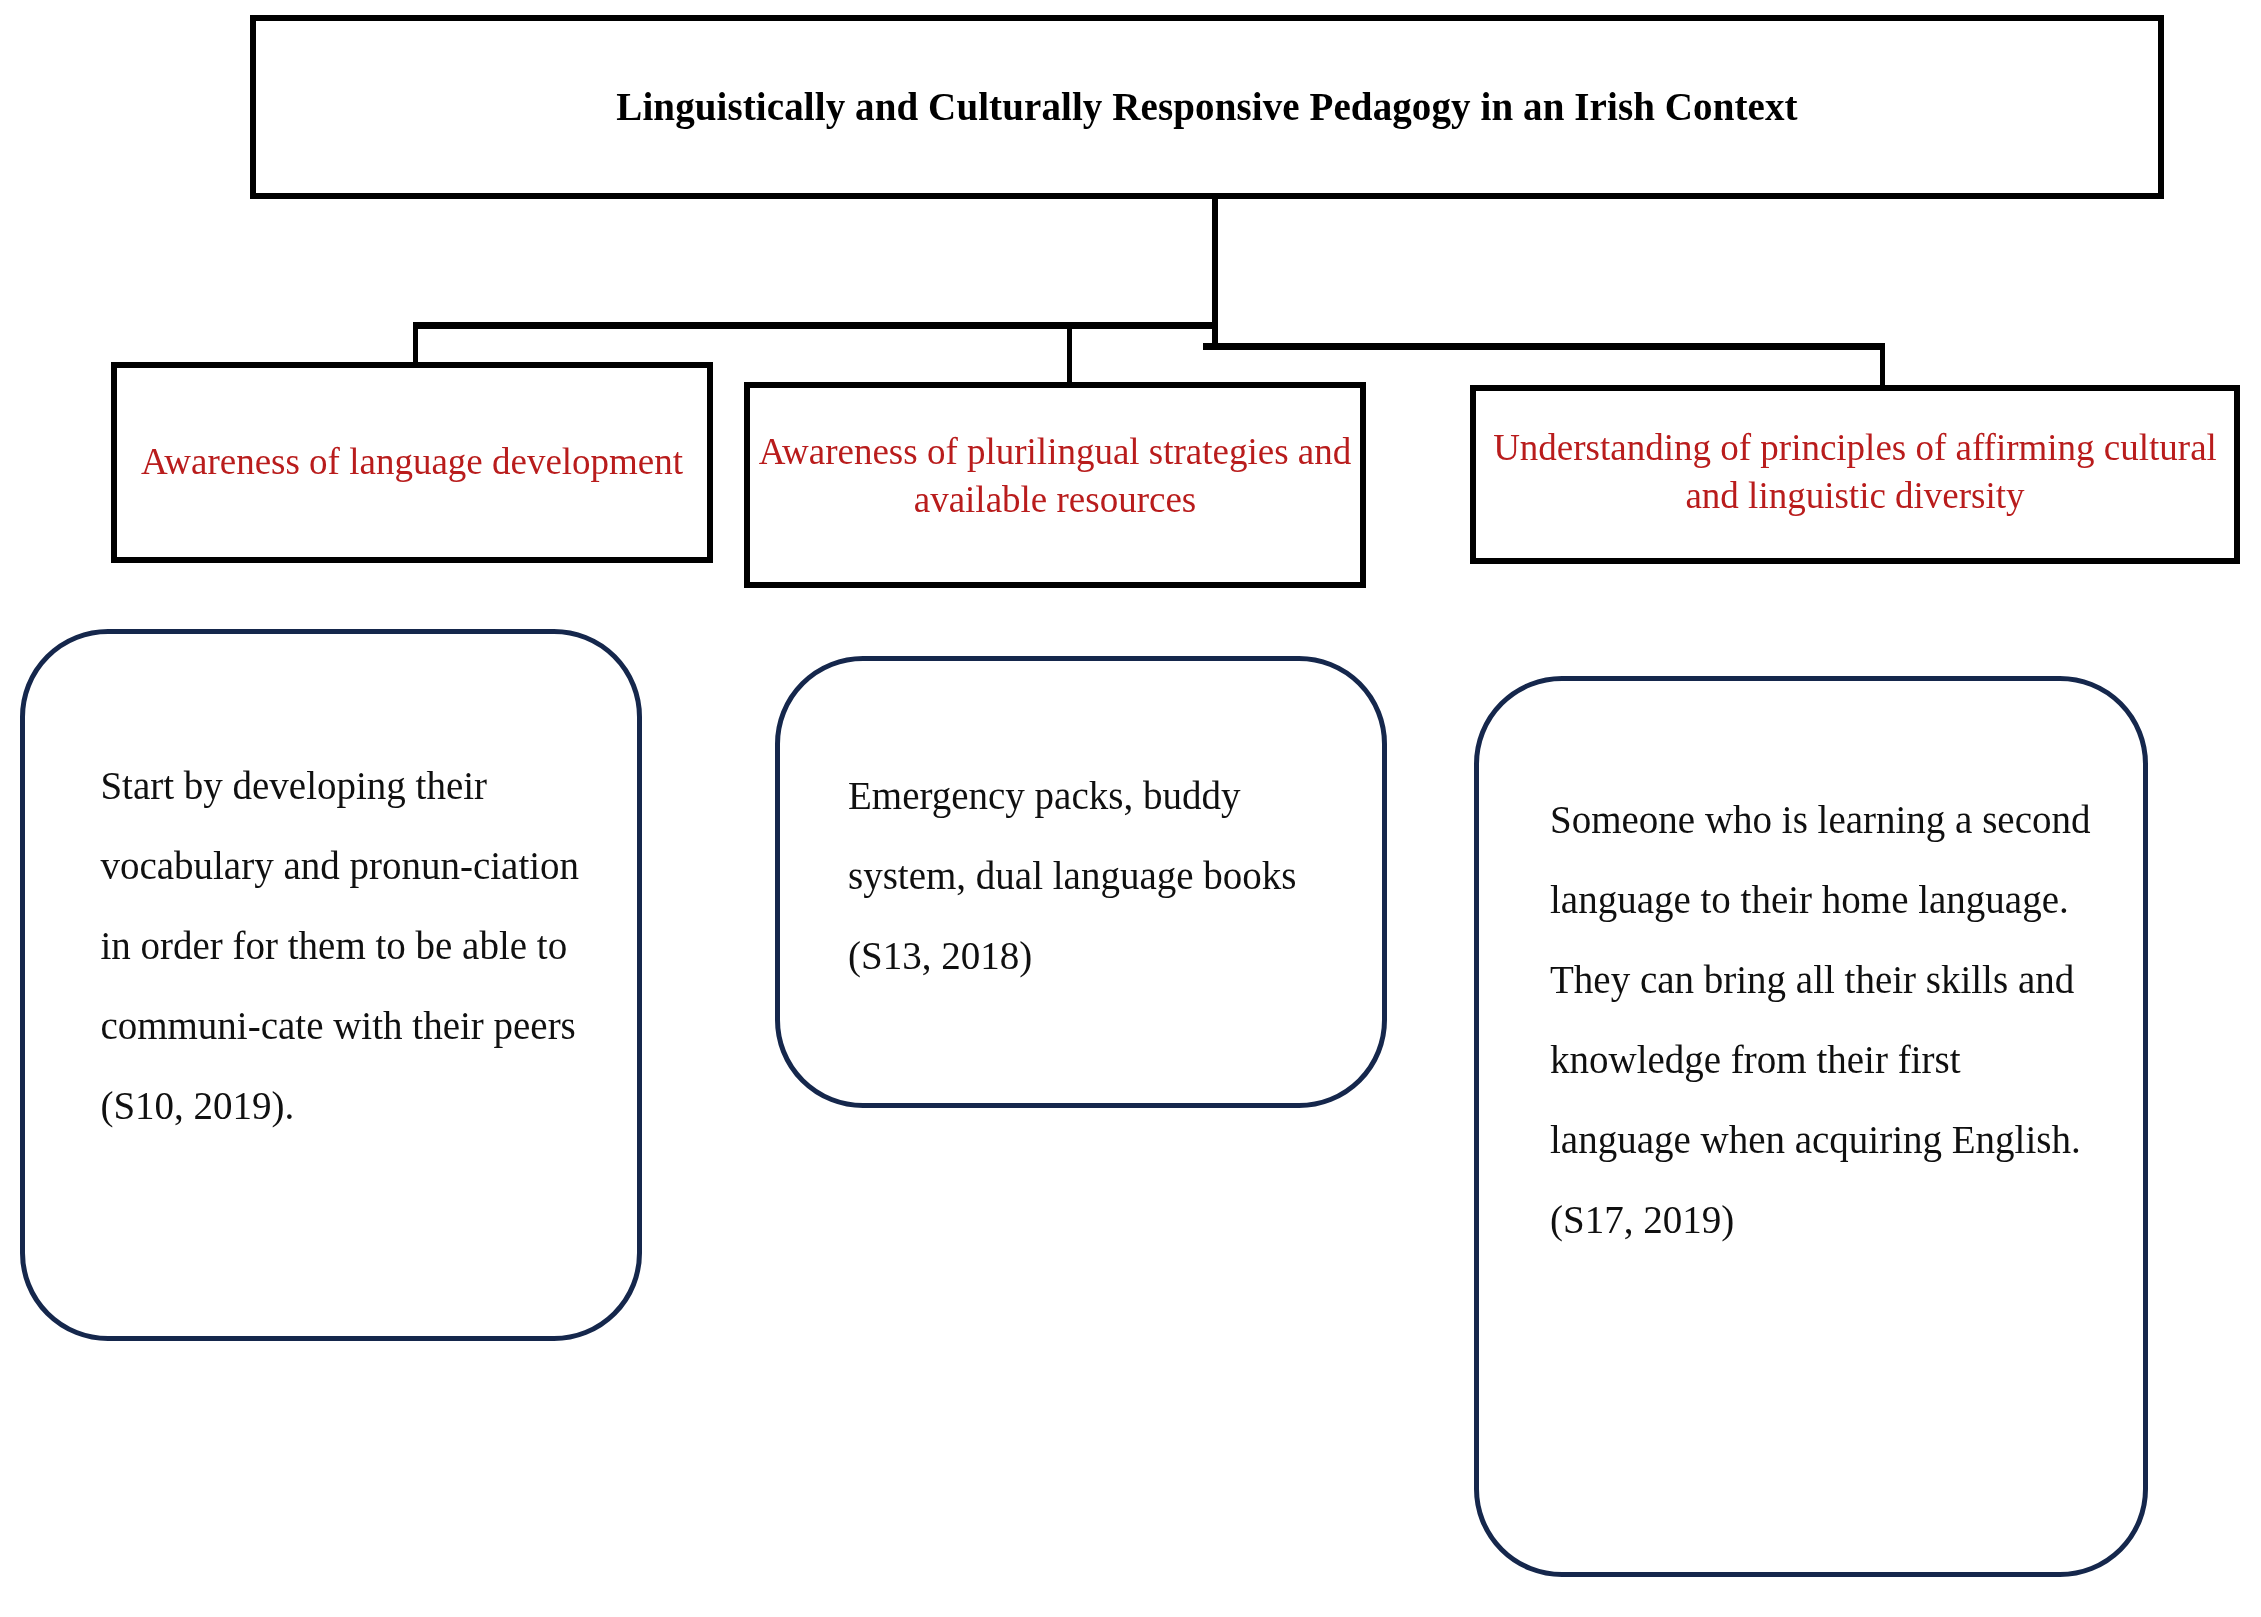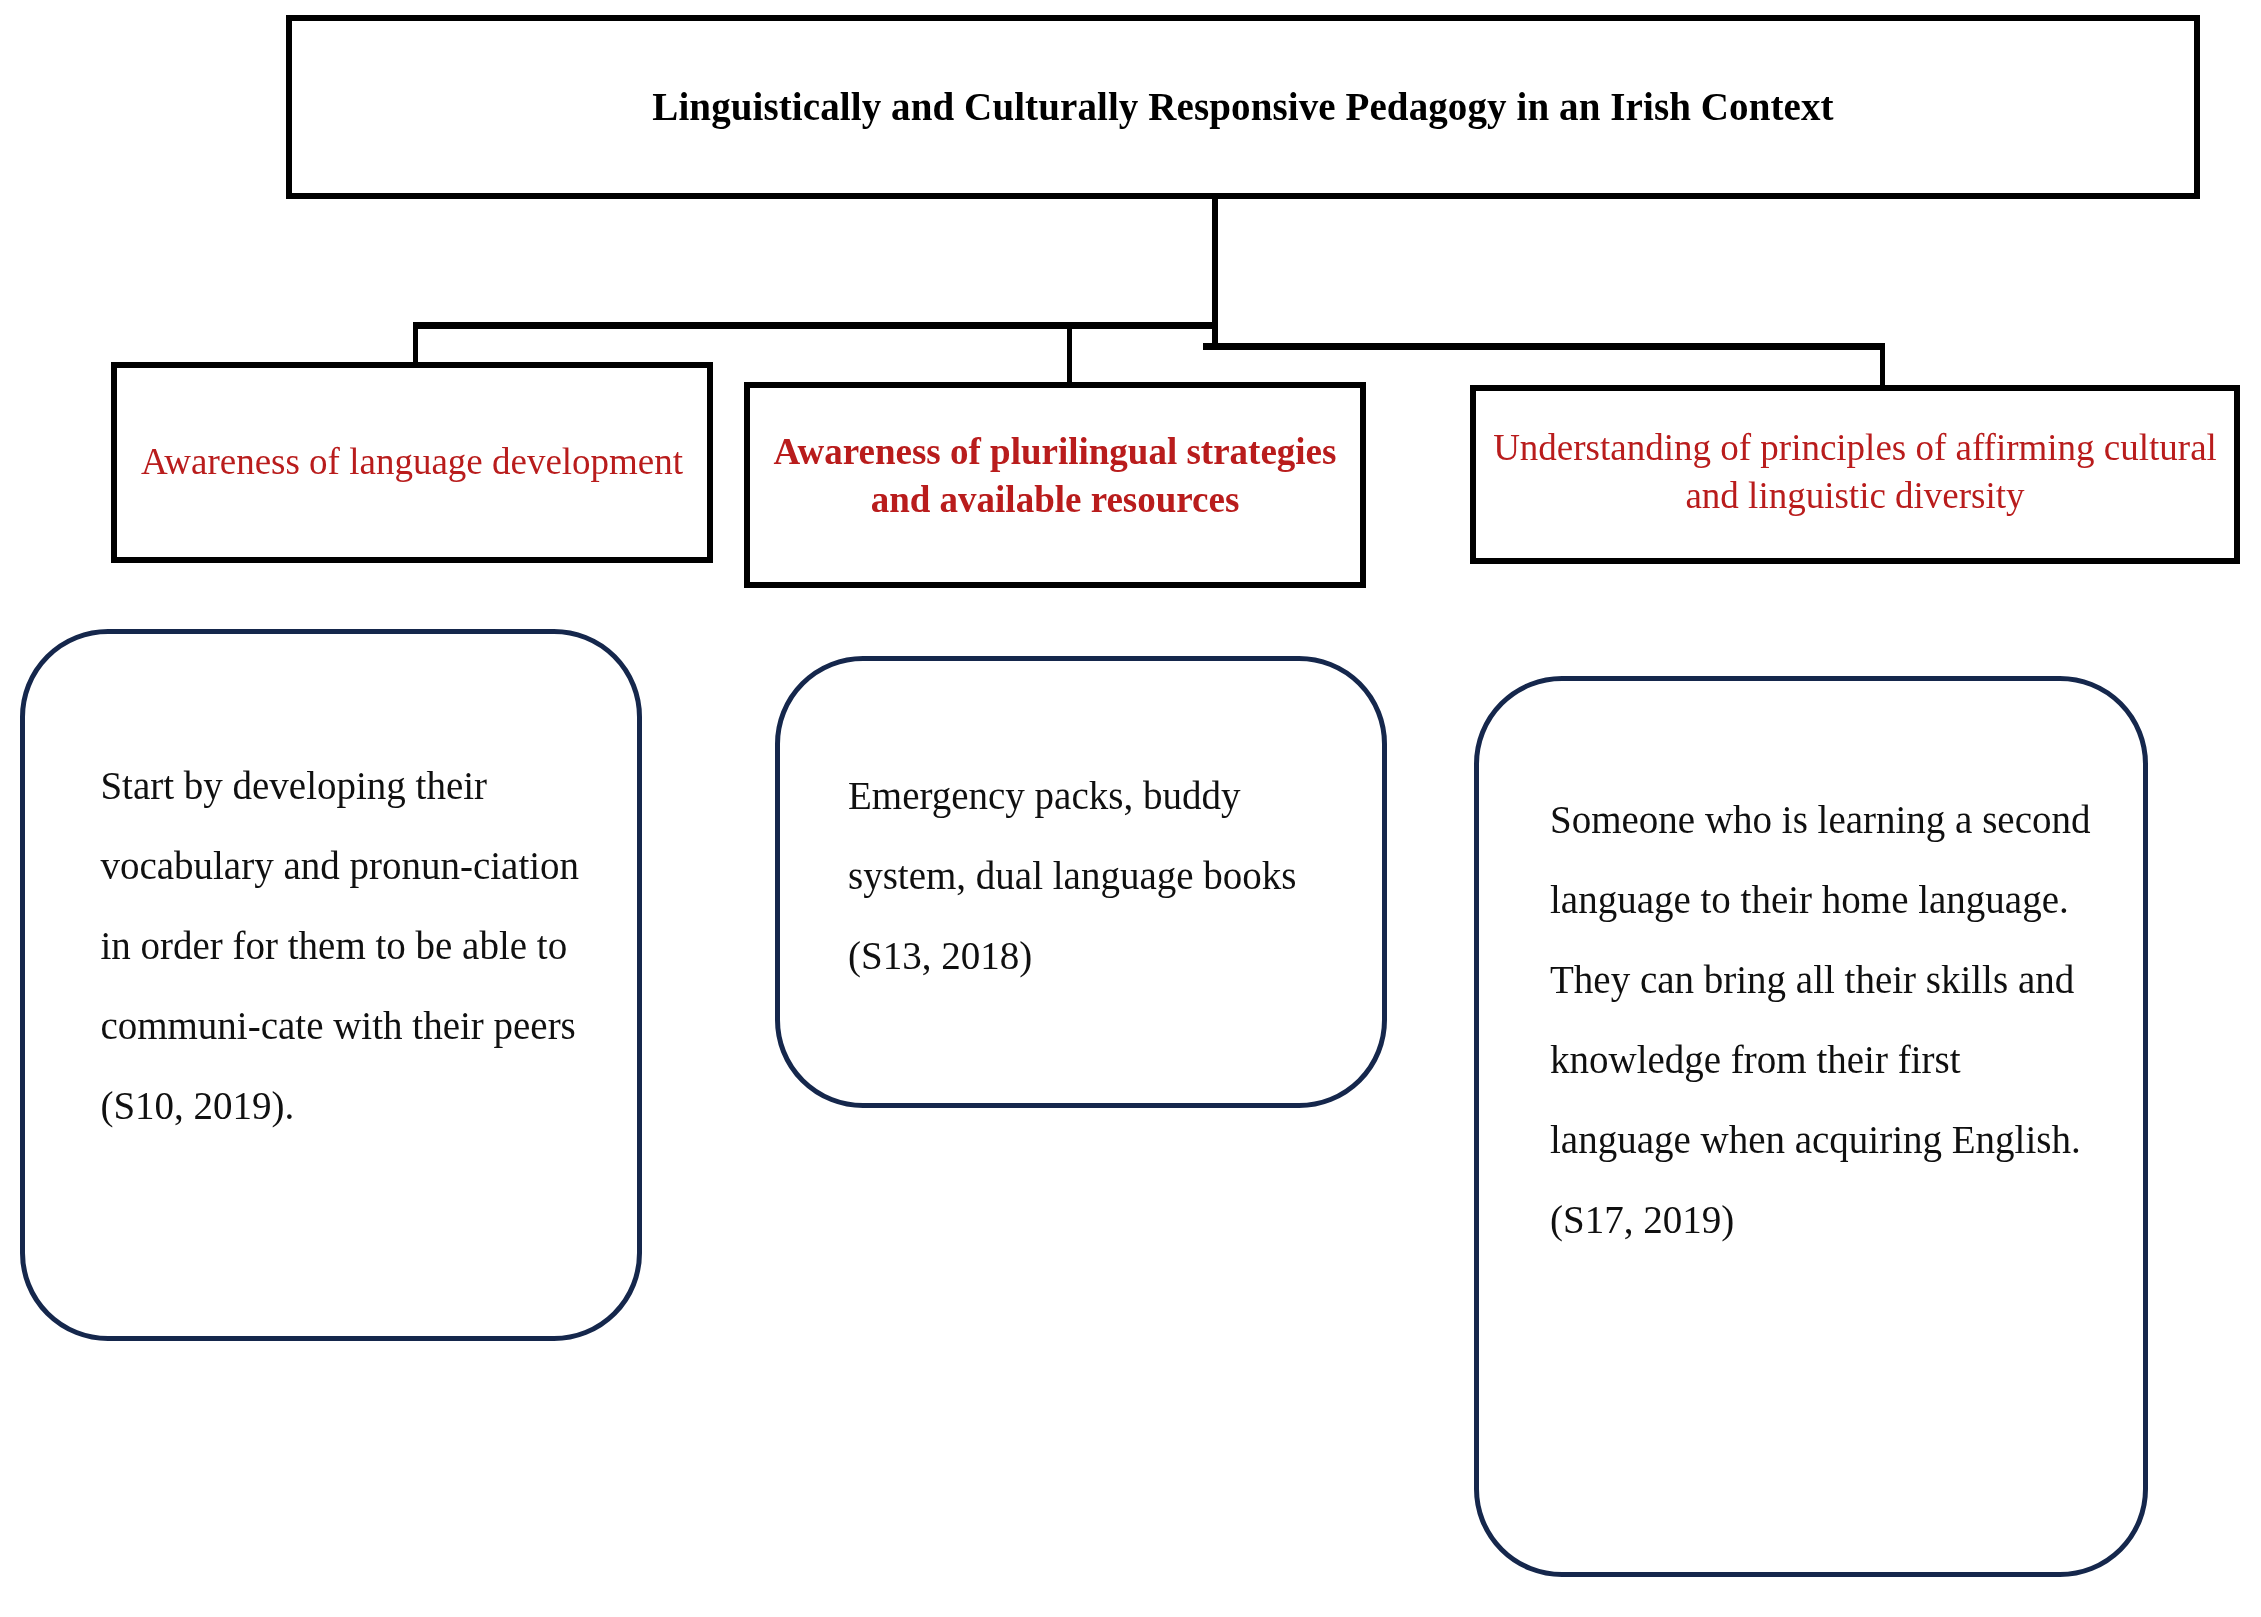--- a/index.html
+++ b/index.html
@@ -24,21 +24,20 @@
     left: 250px;
     top: 15px;
     width: 1914px;
     height: 184px;
     box-sizing: border-box;
     border: 6.1px solid #000000;
     background: #ffffff;
     display: flex;
     align-items: center;
     justify-content: center;
-    margin-left: 36px;
   }
   .title-text {
     font-size: 39px;
     font-weight: bold;
     color: #000000;
     text-align: center;
     letter-spacing: 0.1px;
     line-height: 1.15;
     padding: 0 27px;
   }
@@ -57,21 +56,21 @@
     font-size: 37px;
     color: #b91c1c;
     text-align: center;
     line-height: 1.3;
   }
 
   .cat-box-1 { left: 111px; top: 362px; width: 602px; height: 201px; }
   .cat-box-1 .cat-text { padding: 0 19px; }
 
   .cat-box-2 { left: 744px; top: 382px; width: 622px; height: 206px; }
-  .cat-box-2 .cat-text { padding: 0 2.7px; margin-top: -17.7px; font-weight: bold; }
+  .cat-box-2 .cat-text { padding: 0 2.7px; margin-top: -17.7px; }
 
   .cat-box-3 { left: 1470px; top: 385px; width: 770px; height: 179px; }
   .cat-box-3 .cat-text { padding: 0 5.4px; margin-top: -4.1px; }
 
   
   .conn {
     position: absolute;
     background: #000000;
   }
 

